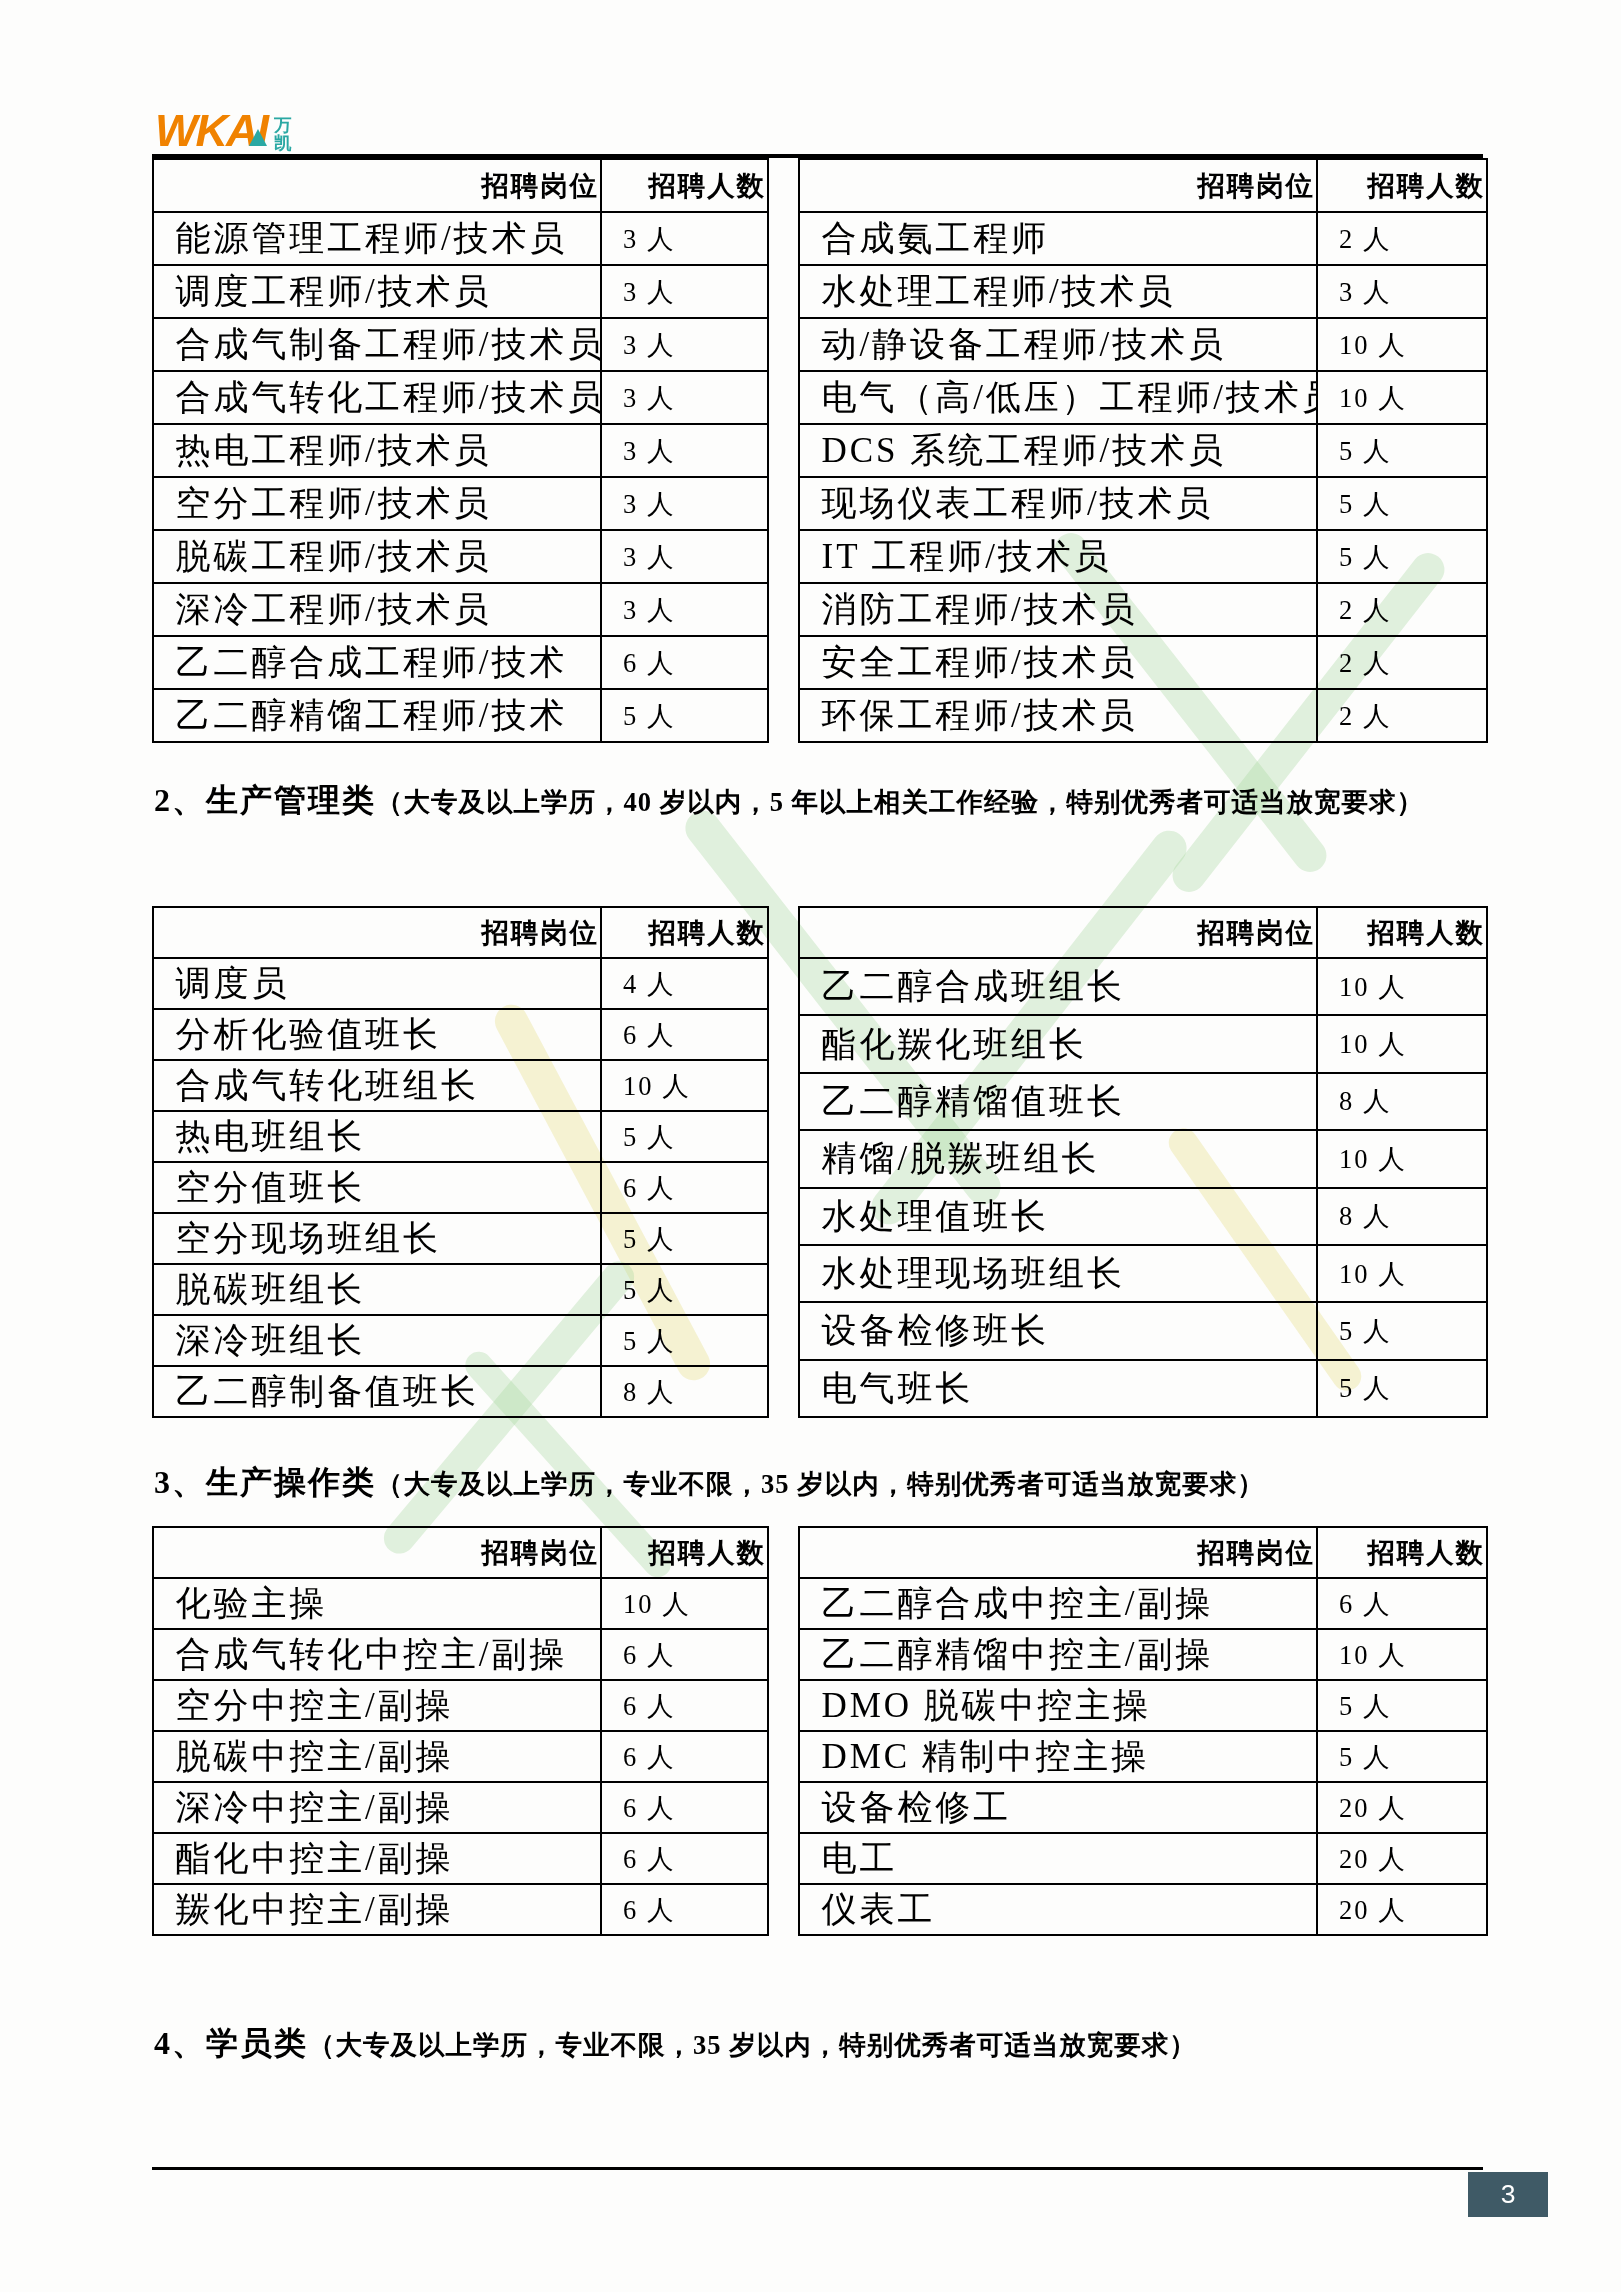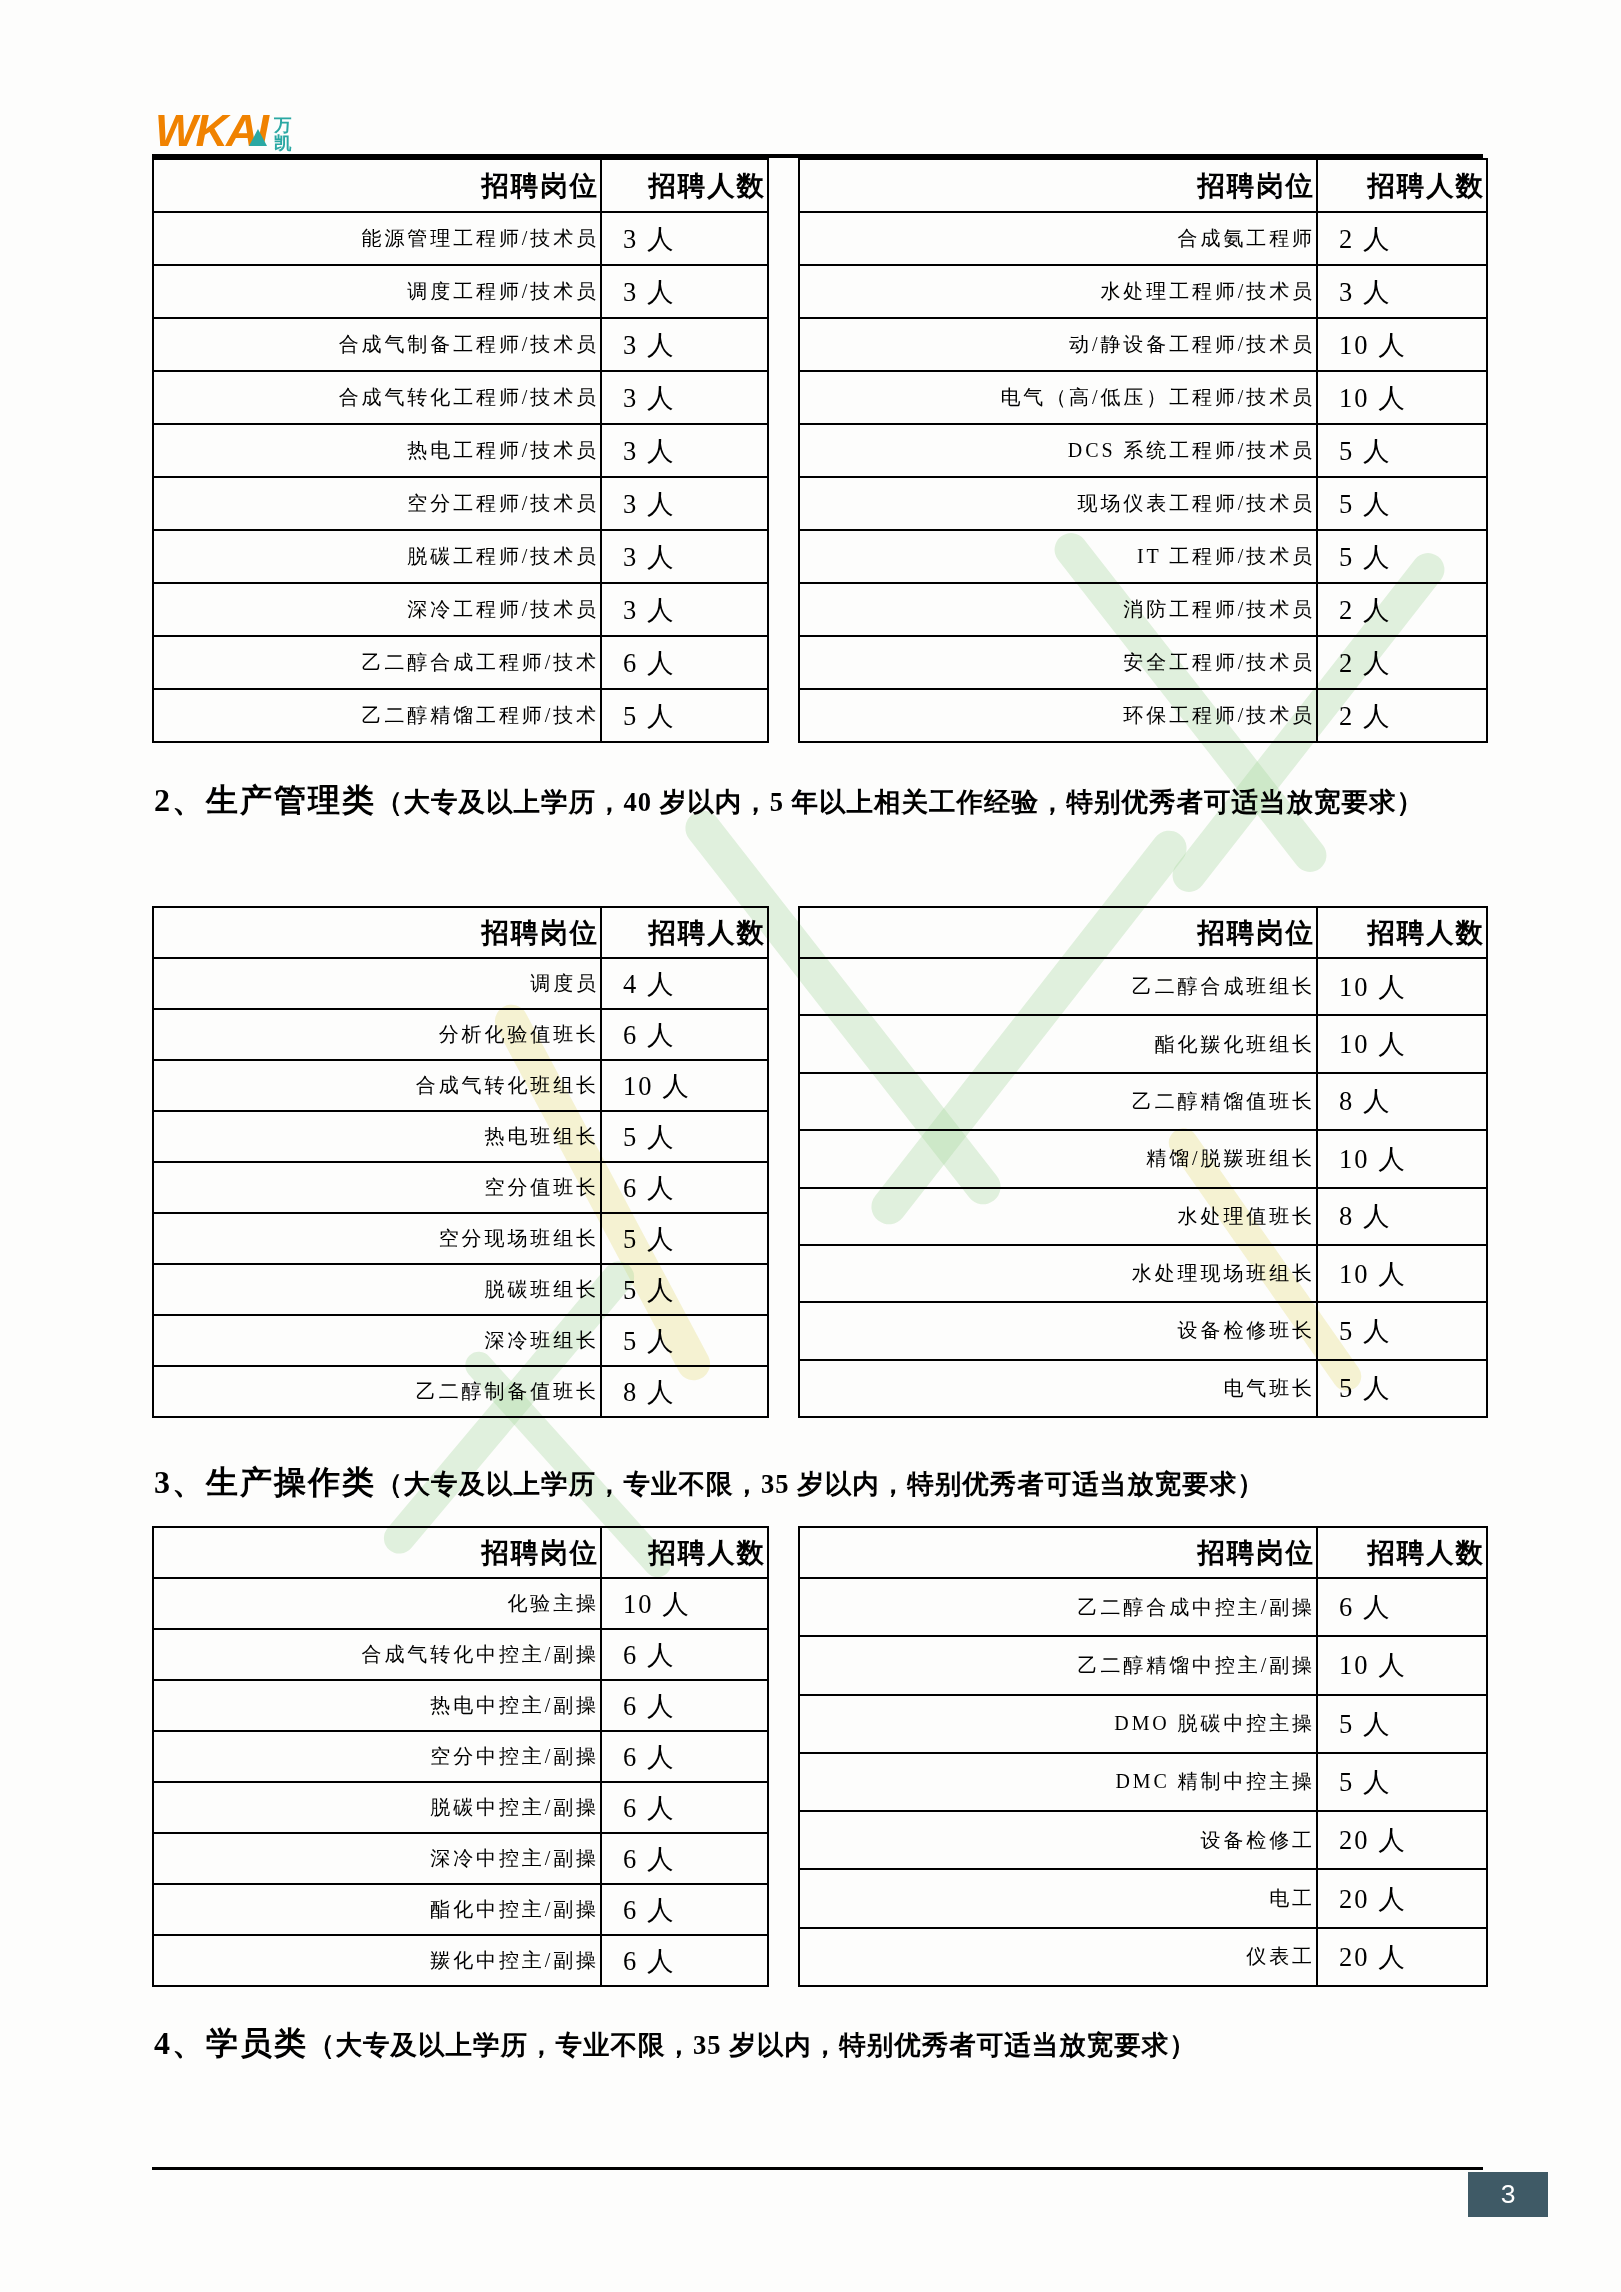--- a/index.html
+++ b/index.html
@@ -49,21 +49,21 @@
   .sec { position:absolute; left:152px; display:flex; gap:29px; }
   .sec1 { top:158px; }
   .sec2 { top:906px; }
   .sec3 { top:1526px; }
 
   table { border-collapse:collapse; table-layout:fixed; background:transparent; }
   th, td { border:2.9px solid #000; white-space:nowrap; overflow:hidden; }
   th {
     text-align:right; font-weight:700; font-size:27.4px; letter-spacing:2px;
   }
-  td.pos { padding-left:21.6px; font-size:20px; letter-spacing:2.9px;text-align:right; }
+  td.pos { padding-left:21.6px; font-size:35px; letter-spacing:2.9px; }
   td.cnt { padding-left:21px; font-size:26.5px; letter-spacing:2px; }
 
   .t-left  { width:615px; }
   .t-right { width:687px; }
   .t-left  col.c1 { width:448px; } .t-left  col.c2 { width:167px; }
   .t-right col.c1 { width:518px; } .t-right col.c2 { width:170px; }
 
   .sec1 th, .sec1 td { height:49px; }
   .sec2 th, .sec2 td { height:47px; }
   .sec3 th, .sec3 td { height:47px; }
@@ -350,24 +350,20 @@
         <tbody>
             <tr>
             <td class="pos">化验主操</td>
             <td class="cnt">10 人</td>
           </tr>
             <tr>
             <td class="pos">合成气转化中控主/副操</td>
             <td class="cnt">6 人</td>
           </tr>
             <tr>
-            <td class="pos">热电中控主/副操</td>
-            <td class="cnt">6 人</td>
-          </tr>
-            <tr>
             <td class="pos">空分中控主/副操</td>
             <td class="cnt">6 人</td>
           </tr>
             <tr>
             <td class="pos">脱碳中控主/副操</td>
             <td class="cnt">6 人</td>
           </tr>
             <tr>
             <td class="pos">深冷中控主/副操</td>
             <td class="cnt">6 人</td>

